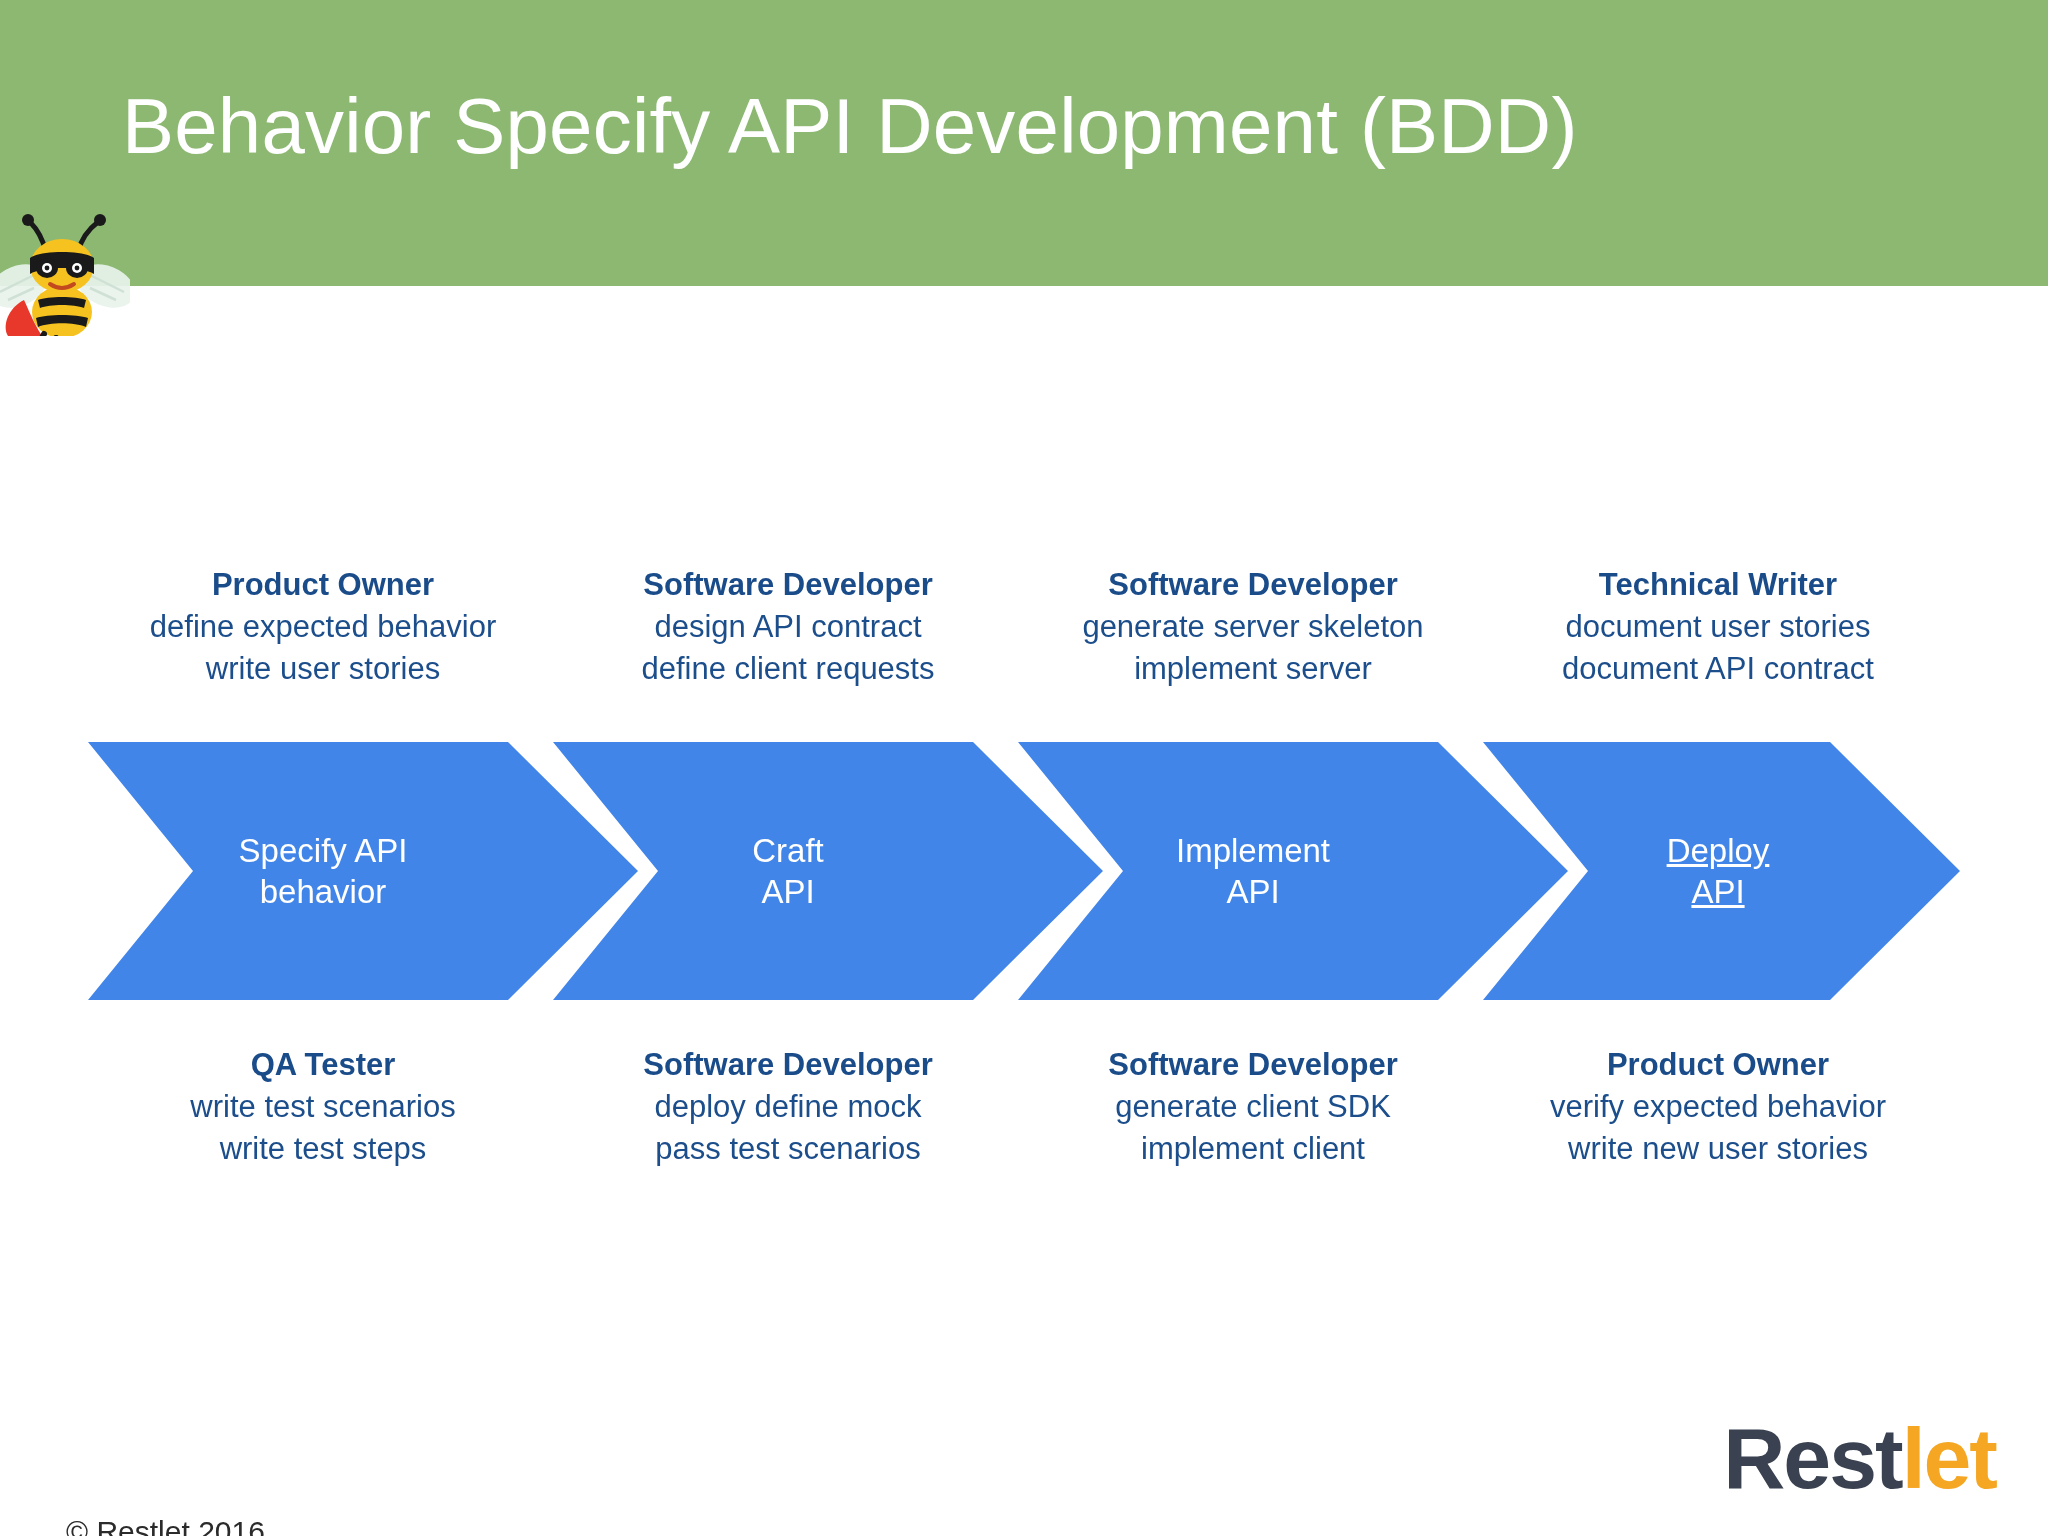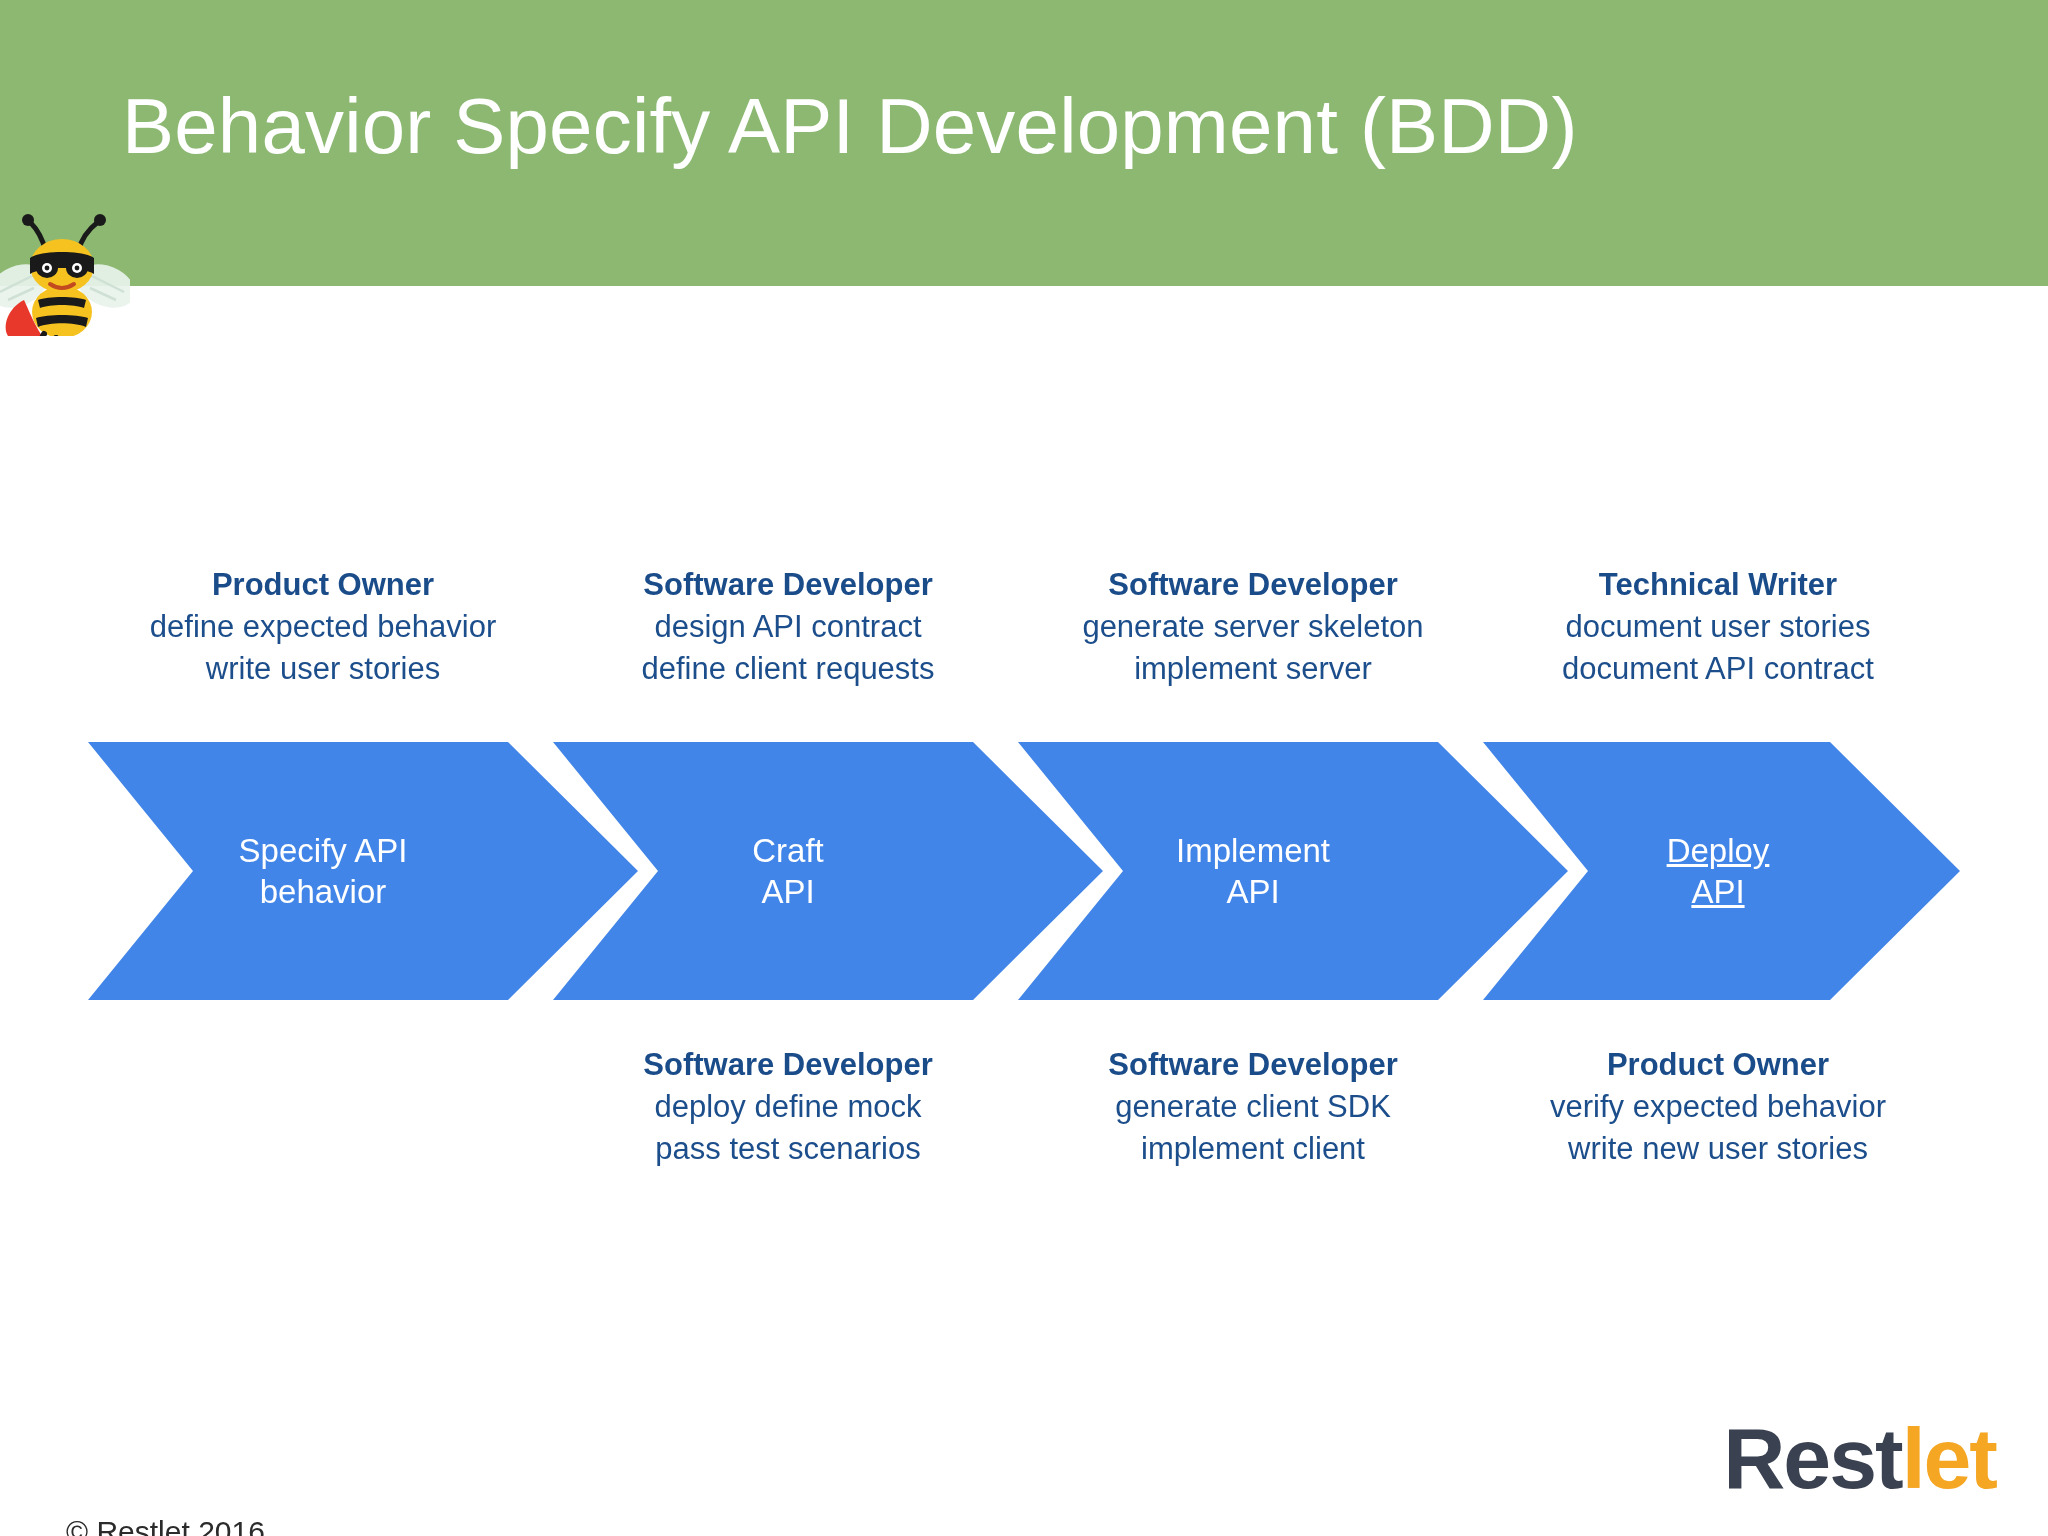--- a/index.html
+++ b/index.html
@@ -210,20 +210,25 @@
     <div class="role-line">generate server skeleton</div>
     <div class="role-line">implement server</div>
   </div>
 
   <div class="role-block role-top" style="left:1483px; width:470px;">
     <div class="role-title">Technical Writer</div>
     <div class="role-line">document user stories</div>
     <div class="role-line">document API contract</div>
   </div>
 
+  <div class="role-block role-bottom" style="left:88px; width:470px;">
+    <div class="role-title">QA Tester</div>
+    <div class="role-line">write test scenarios</div>
+    <div class="role-line">write test steps</div>
+  </div>
 
   <div class="role-block role-bottom" style="left:553px; width:470px;">
     <div class="role-title">Software Developer</div>
     <div class="role-line">deploy define mock</div>
     <div class="role-line">pass test scenarios</div>
   </div>
 
   <div class="role-block role-bottom" style="left:1018px; width:470px;">
     <div class="role-title">Software Developer</div>
     <div class="role-line">generate client SDK</div>

